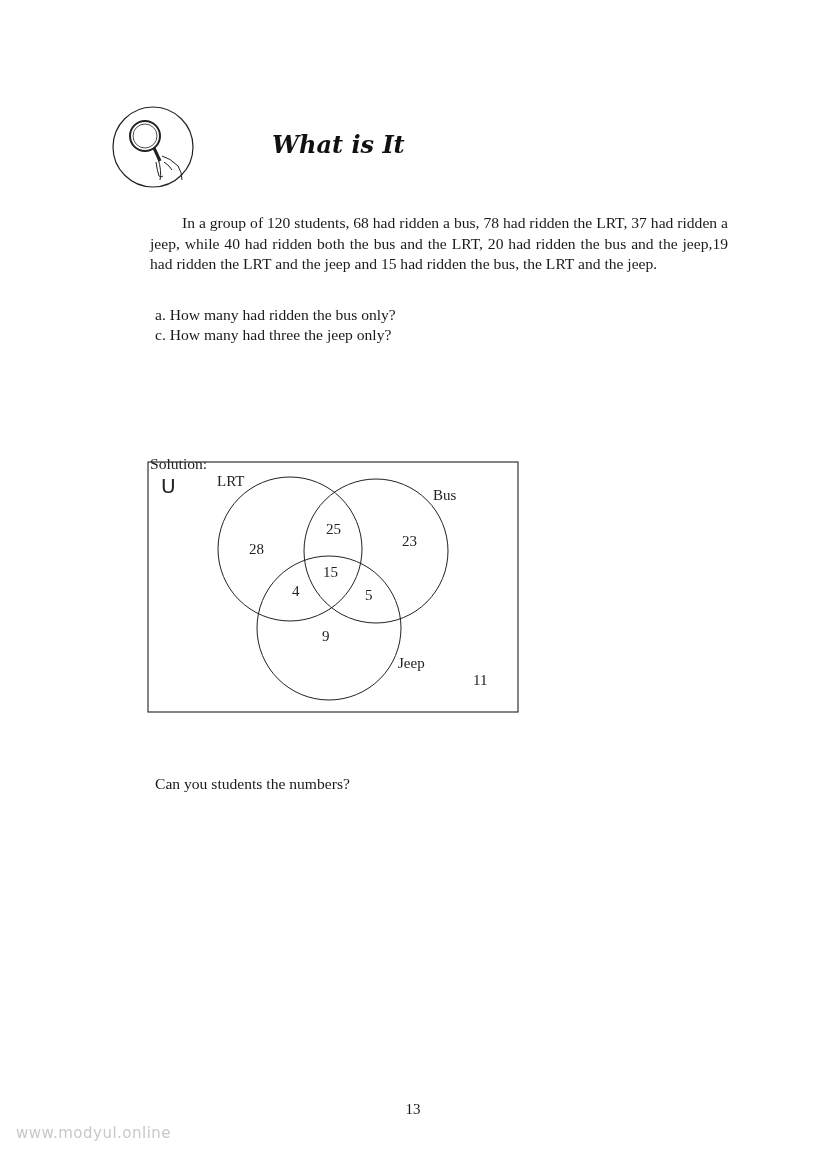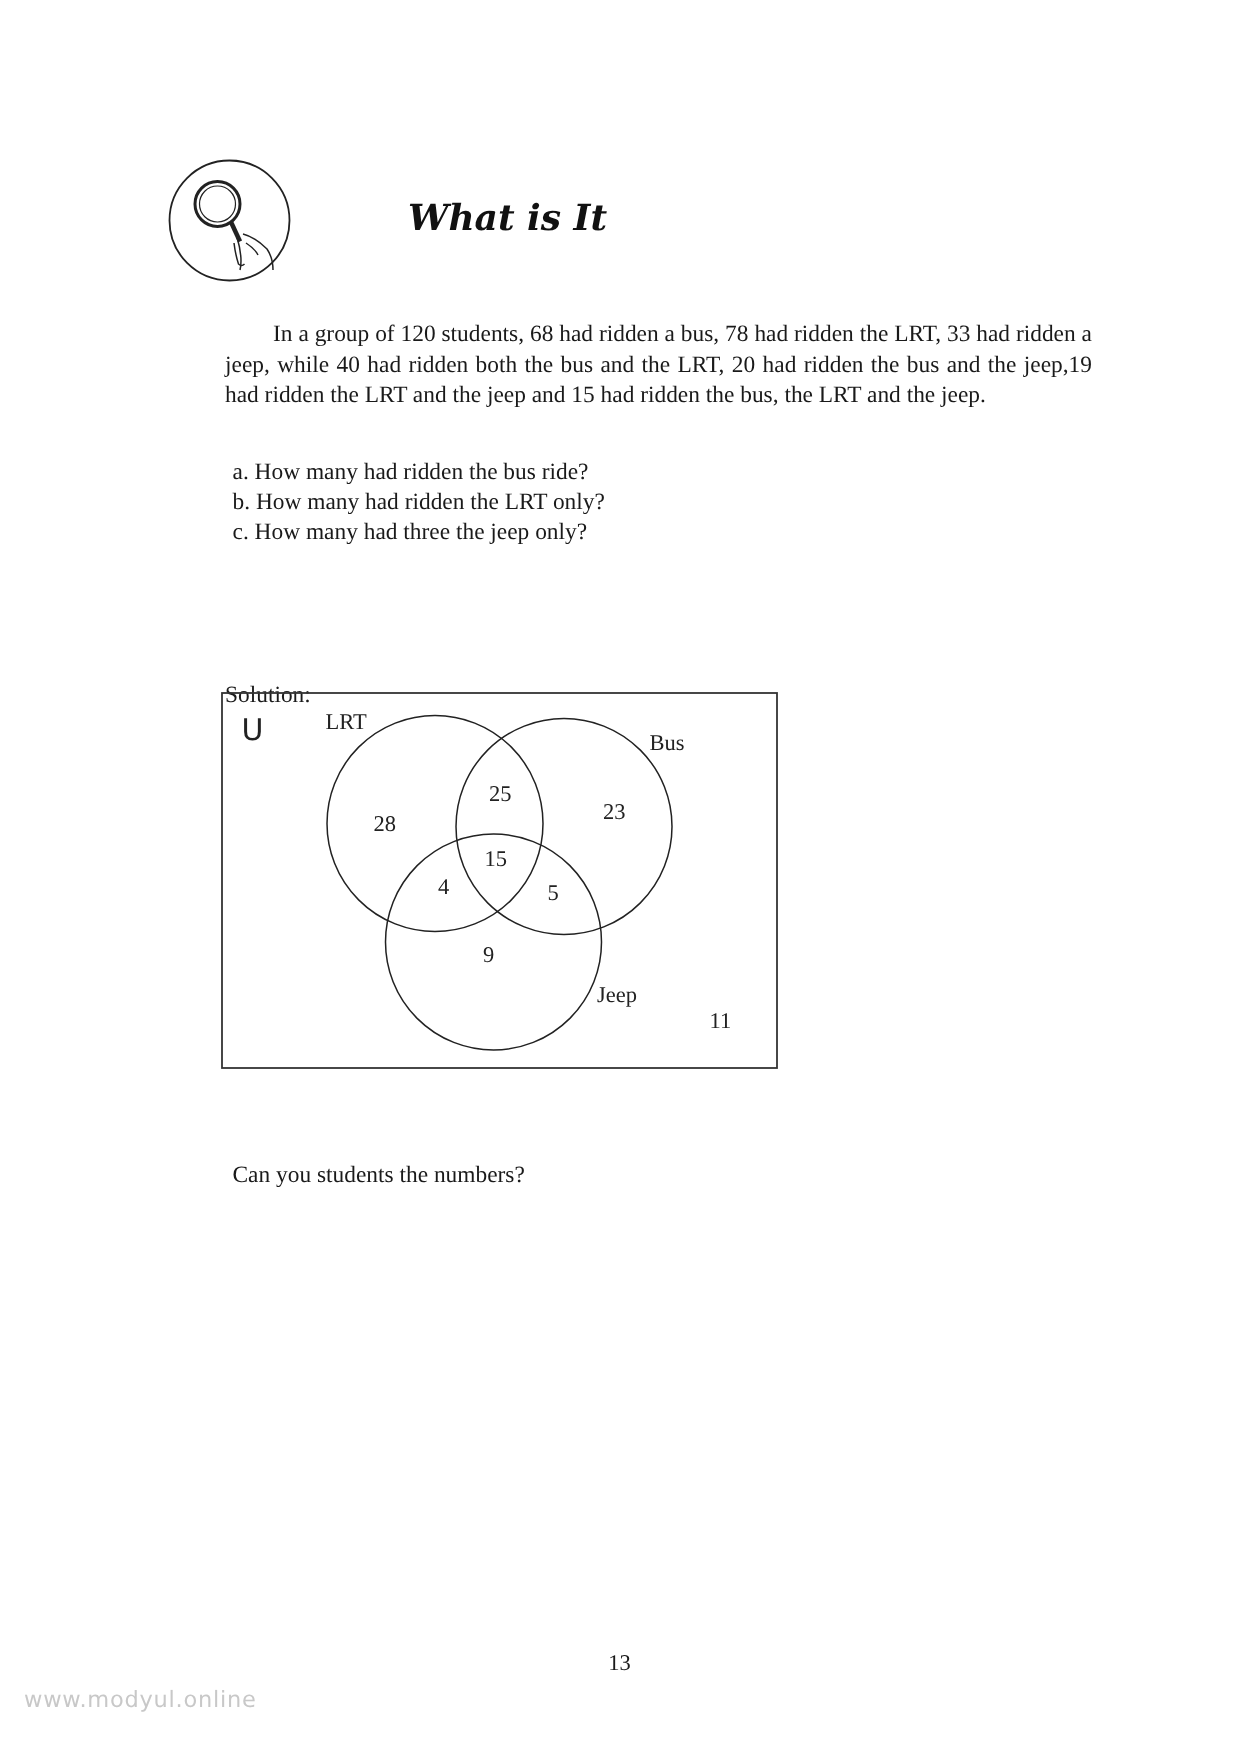--- a/index.html
+++ b/index.html
@@ -35,25 +35,24 @@
     <circle cx="41" cy="41" r="40" fill="none" stroke="#222" stroke-width="1.2"></circle>
     <circle cx="33" cy="30" r="15" fill="none" stroke="#222" stroke-width="2"></circle>
     <circle cx="33" cy="30" r="12" fill="none" stroke="#222" stroke-width="0.8"></circle>
     <line x1="42" y1="42" x2="48" y2="55" stroke="#222" stroke-width="3"></line>
     <path d="M46 52 Q50 66 48 74 M50 50 Q58 52 66 60 Q70 66 70 74 M52 56 Q58 60 60 64" fill="none" stroke="#222" stroke-width="1"></path>
     <path d="M44 56 Q45 64 47 70 Q49 72 51 70" fill="none" stroke="#222" stroke-width="1"></path>
   </svg>
 </div>
 <div class="abs section-title">What is It</div>
 
-<div class="abs para"><span class="indent"></span><span>In a group of 120 students, 68 had ridden a bus, 78 had ridden the LRT, 33 had ridden a jeep, while 40 had ridden both the bus and the LRT, 20 had ridden the bus  and the jeep,19 had ridden the LRT and the jeep and 15 had ridden the bus, the  LRT and the jeep.</span></div>
+<div class="abs para"><span class="indent"></span><span>In a group of 120 students, 68 had ridden a bus, 78 had ridden the LRT, 37 had ridden a jeep, while 40 had ridden both the bus and the LRT, 20 had ridden the bus  and the jeep,19 had ridden the LRT and the jeep and 15 had ridden the bus, the  LRT and the jeep.</span></div>
 
 <div class="abs questions">
-  <div>a. How many had ridden the bus ride?</div>
-  <div>b. How many had ridden the LRT only?</div>
+  <div>a. How many had ridden the bus only?</div>
   <div>c. How many had three the jeep only?</div>
 </div>
 
 <div class="abs solution">Solution:</div>
 
 <div class="abs venn">
   <svg width="374" height="255" viewBox="0 0 374 255">
     <rect x="1" y="1" width="370" height="250" fill="none" stroke="#333" stroke-width="1.2"></rect>
     <text x="14" y="32" style="font-family:'DejaVu Sans',sans-serif;font-size:20px;">U</text>
     <circle cx="143" cy="88" r="72" fill="none" stroke="#222" stroke-width="1"></circle>

